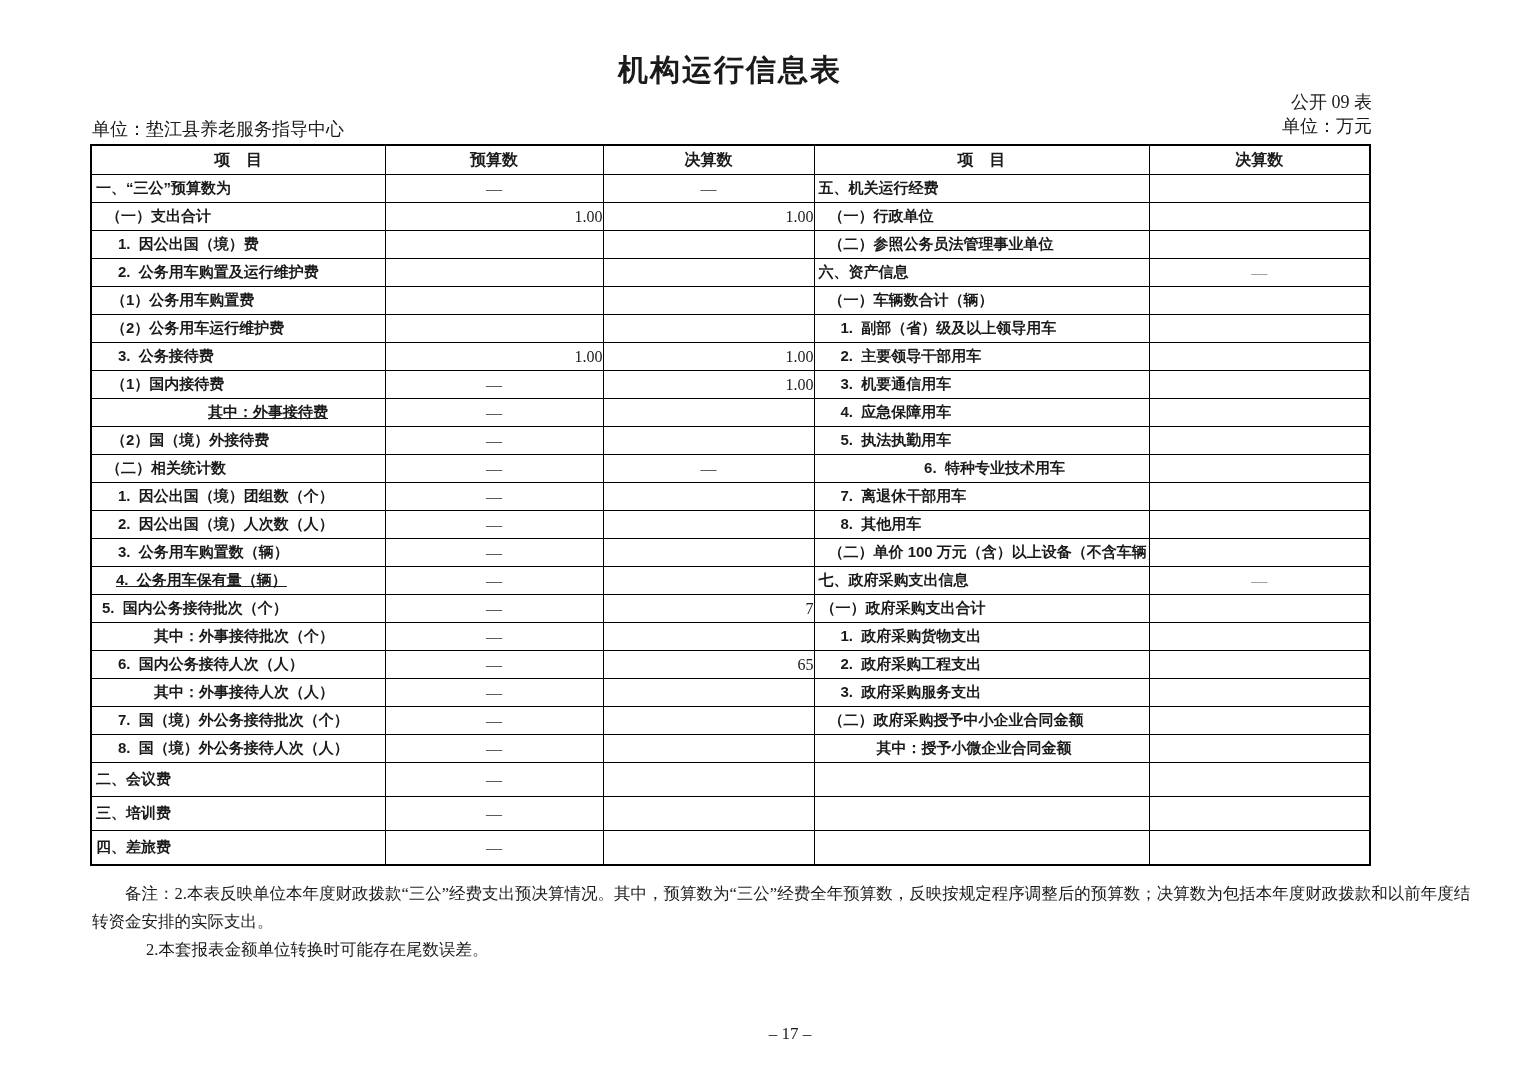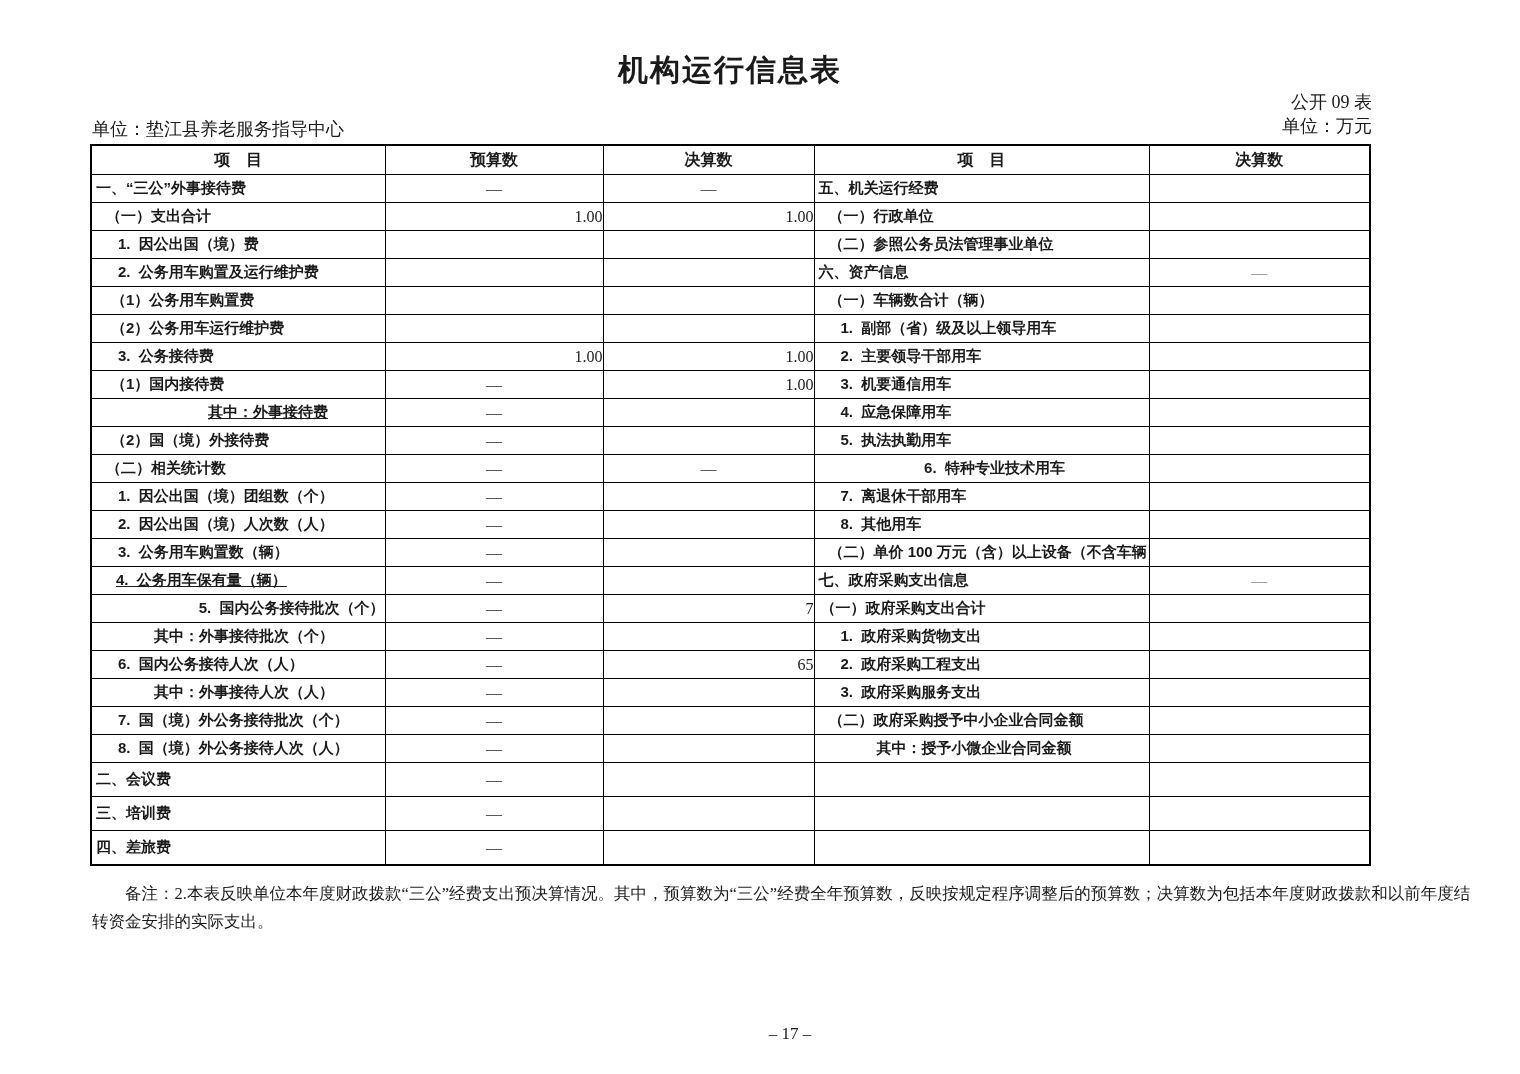--- a/index.html
+++ b/index.html
@@ -86,21 +86,21 @@
     <tr>
       <th>项　目</th>
       <th>预算数</th>
       <th>决算数</th>
       <th>项　目</th>
       <th>决算数</th>
     </tr>
   </thead>
   <tbody>
       <tr>
-        <td class="lbl" style="padding-left: 4px;">一、“三公”外事接待费</td>
+        <td class="lbl" style="padding-left: 4px;">一、“三公”预算数为</td>
         <td class="val dash" style="color: rgb(61, 61, 61);">—</td>
         <td class="val dash" style="color: rgb(61, 61, 61);">—</td>
         <td class="lbl" style="padding-left: 4px;">五、机关运行经费</td>
         <td class="val"></td>
       </tr>
       <tr>
         <td class="lbl" style="padding-left: 14px;">（一）支出合计</td>
         <td class="val">1.00</td>
         <td class="val">1.00</td>
         <td class="lbl" style="padding-left: 14px;">（一）行政单位</td>
@@ -191,21 +191,21 @@
         <td class="val"></td>
       </tr>
       <tr>
         <td class="lbl" style="padding-left: 24px; text-decoration: underline;">4.  公务用车保有量（辆）</td>
         <td class="val dash" style="color: rgb(61, 61, 61);">—</td>
         <td class="val"></td>
         <td class="lbl" style="padding-left: 4px;">七、政府采购支出信息</td>
         <td class="val dash" style="color: rgb(145, 145, 145);">—</td>
       </tr>
       <tr>
-        <td class="lbl" style="padding-left: 24px; text-align: right;">5.  国内公务接待批次（个）</td>
+        <td class="lbl" style="padding-left: 10px;">5.  国内公务接待批次（个）</td>
         <td class="val dash" style="color: rgb(61, 61, 61);">—</td>
         <td class="val">7</td>
         <td class="lbl" style="padding-left: 6px;">（一）政府采购支出合计</td>
         <td class="val"></td>
       </tr>
       <tr>
         <td class="lbl" style="padding-left: 62px;">其中：外事接待批次（个）</td>
         <td class="val dash" style="color: rgb(61, 61, 61);">—</td>
         <td class="val"></td>
         <td class="lbl" style="padding-left: 26px;">1.  政府采购货物支出</td>
@@ -259,14 +259,15 @@
         <td class="val"></td>
         <td class="lbl" style="padding-left: 4px;"></td>
         <td class="val"></td>
       </tr>
     </tbody>
 </table>
 
 <div class="notes">
     <div style="padding-left: 33px;">备注：2.本表反映单位本年度财政拨款“三公”经费支出预决算情况。其中，预算数为“三公”经费全年预算数，反映按规定程序调整后的预算数；决算数为包括本年度财政拨款和以前年度结</div>
     <div style="padding-left: 0px;">转资金安排的实际支出。</div>
+    <div style="padding-left: 54px;">2.本套报表金额单位转换时可能存在尾数误差。</div>
   </div>
 <div class="page-number">– 17 –</div>
 
 </body></html>

